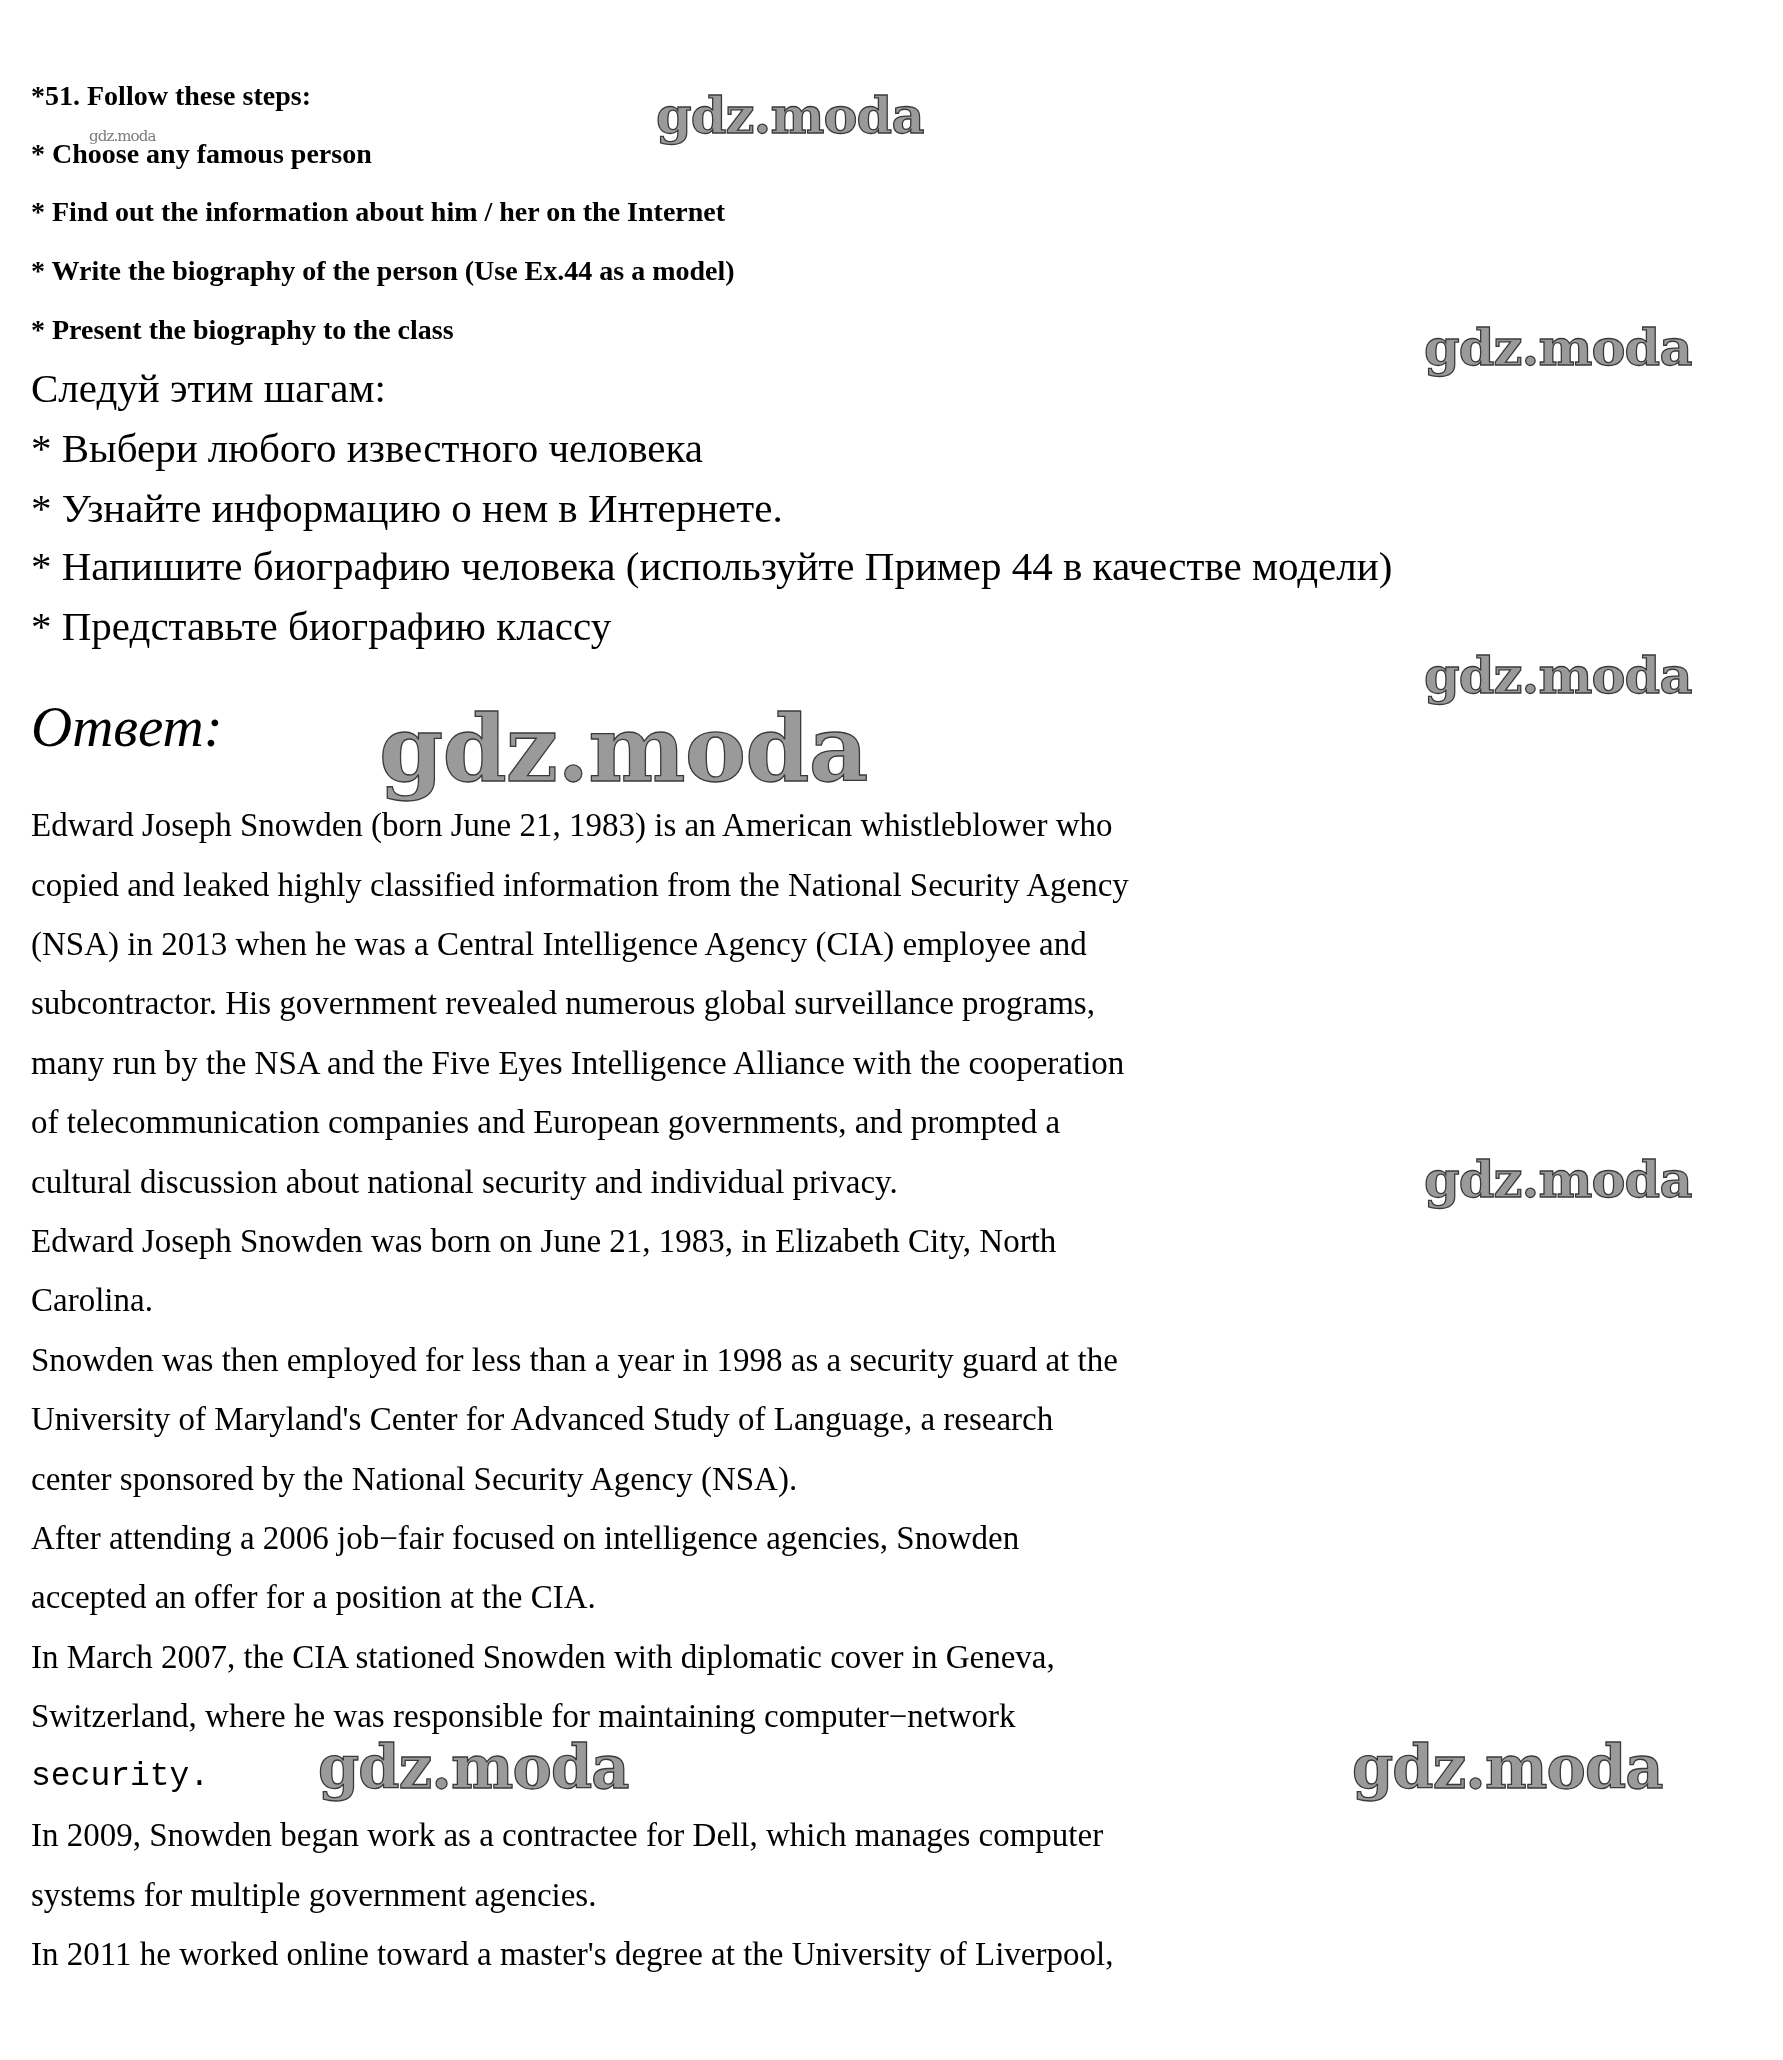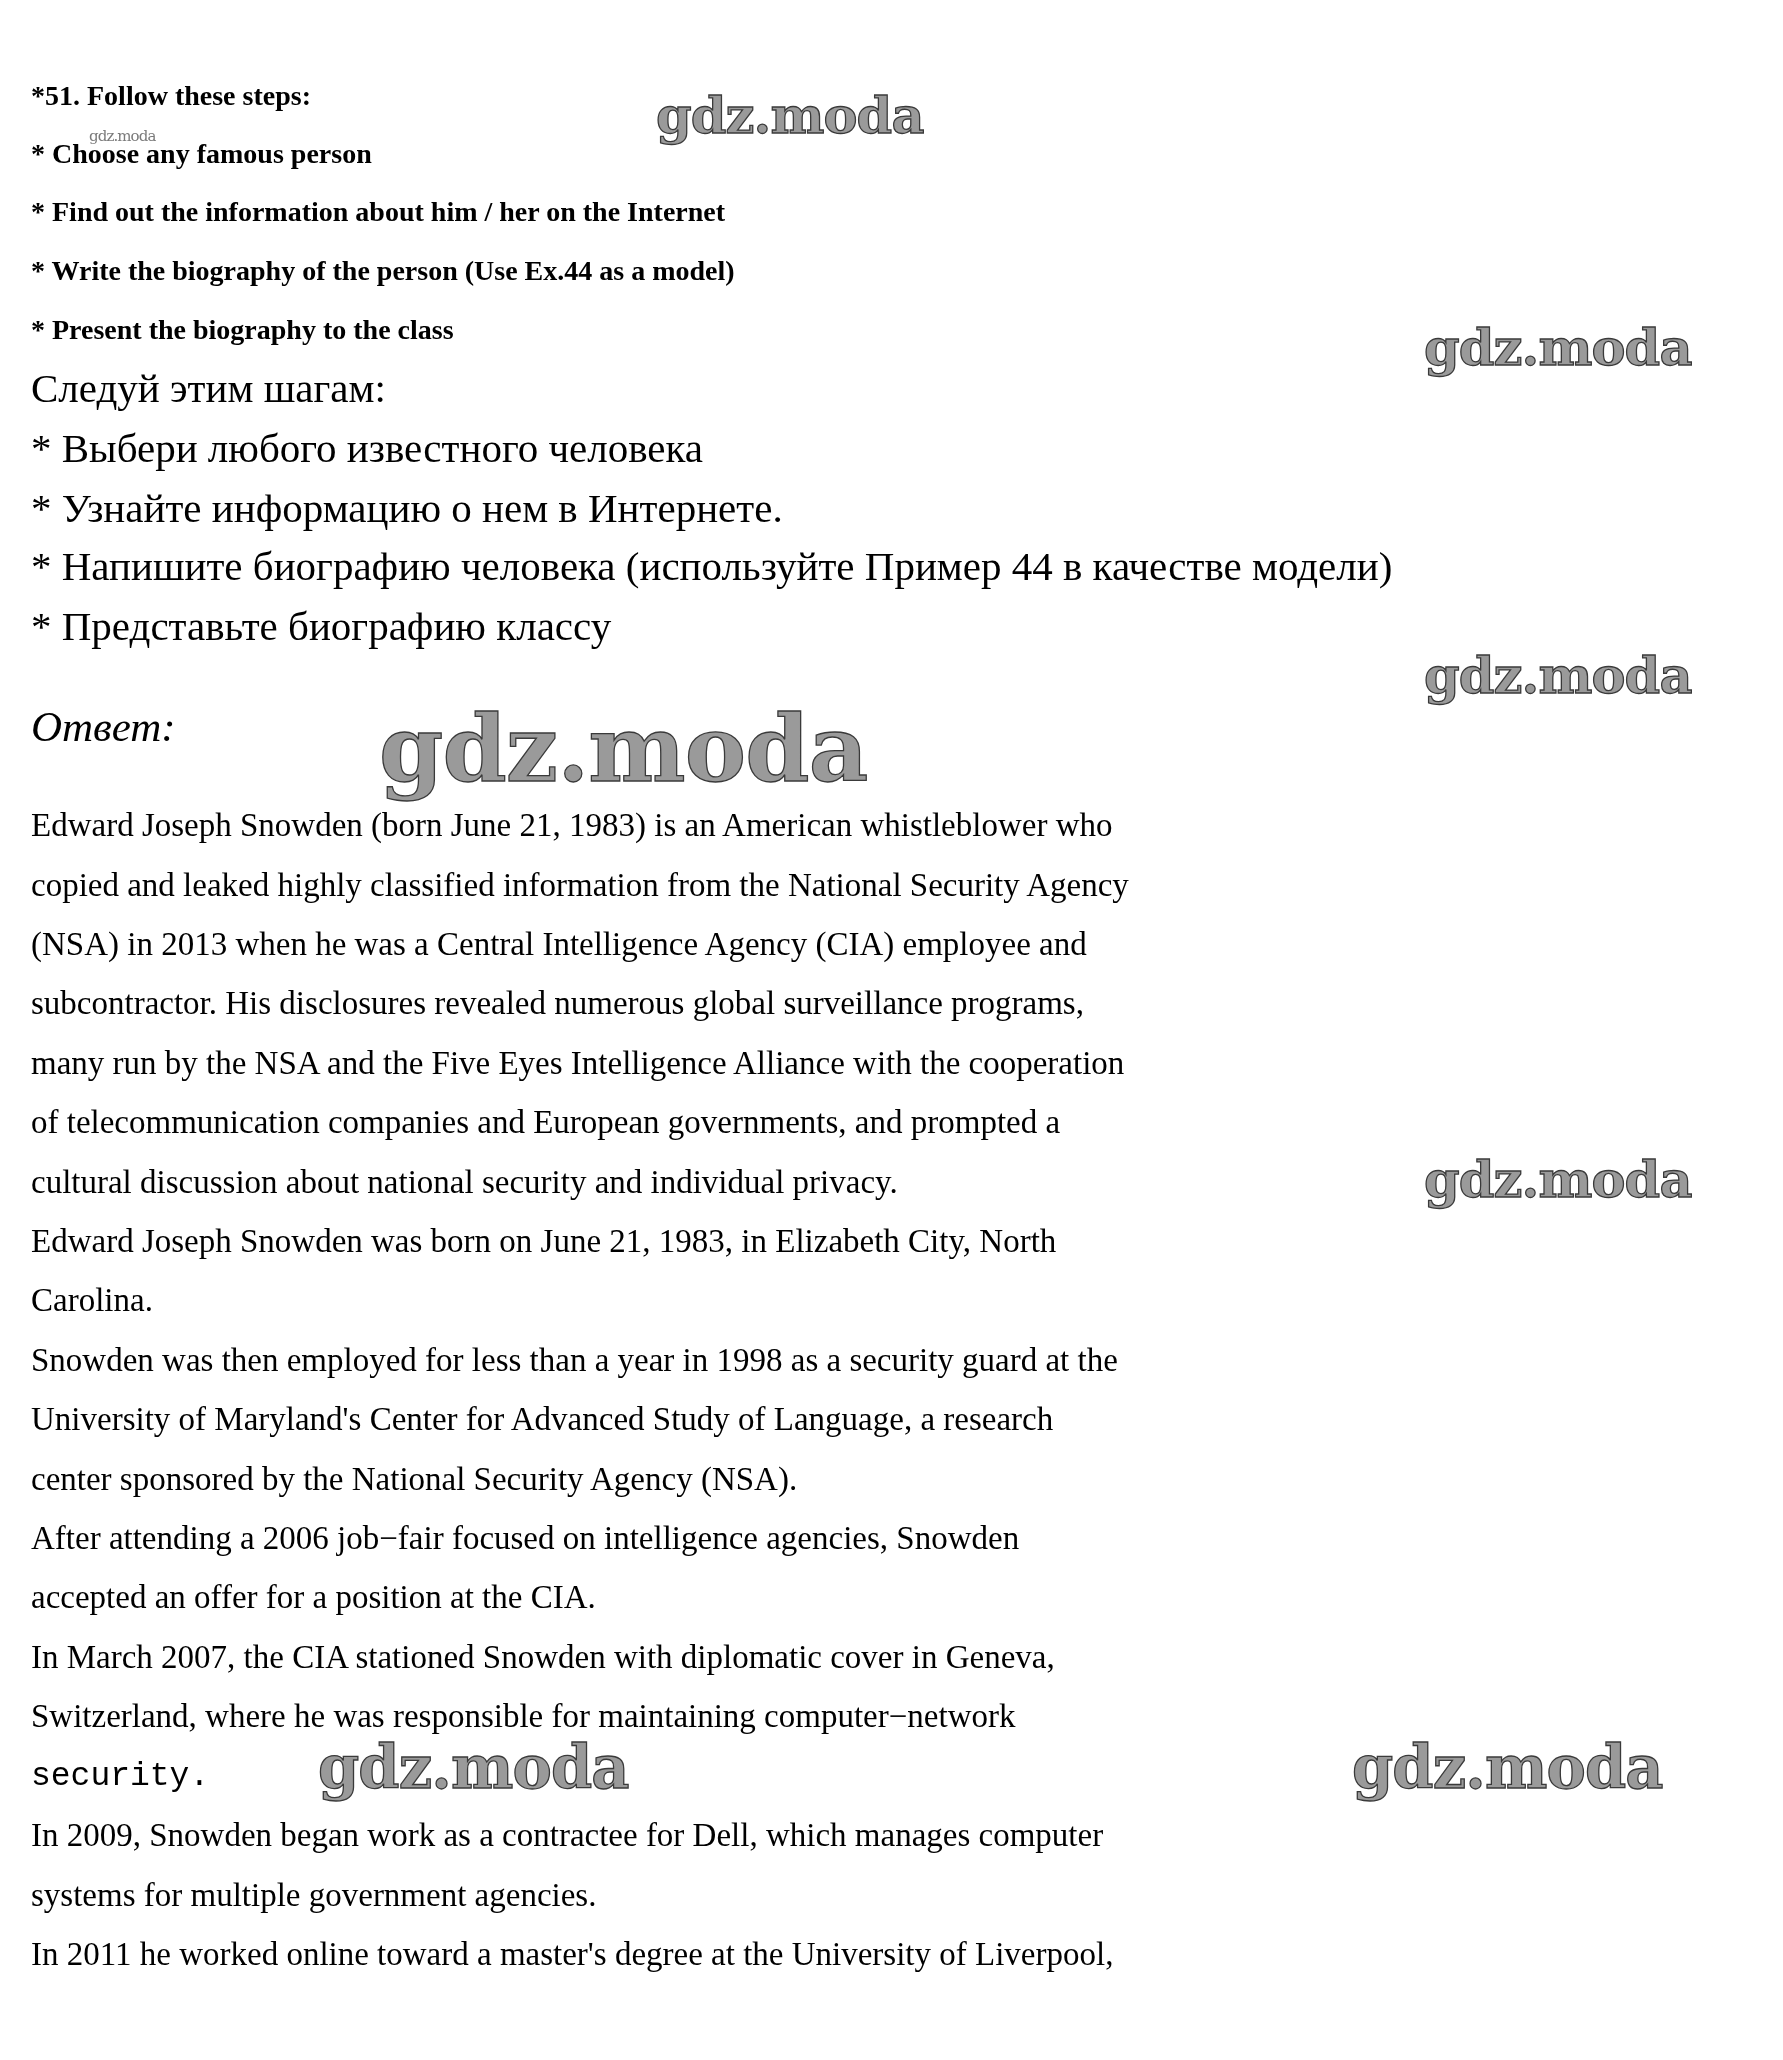--- a/index.html
+++ b/index.html
@@ -4,21 +4,21 @@
 <style>
   html, body { margin: 0; padding: 0; background: #ffffff; }
   body { width: 1783px; height: 2061px; position: relative; overflow: hidden; color: #000; }
   .line {
     position: absolute; left: 31px; white-space: nowrap;
     font-family: "Liberation Serif", "DejaVu Serif", serif;
     transform-origin: 0 50%;
   }
   .heading { font-weight: bold; font-size: 28px; line-height: 59px; margin-top: 40px; }
   .ru { font-size: 41px; line-height: 59px; }
-  .answer-label { font-style: italic; font-size: 43px; line-height: 59px; }
+  .answer-label { font-style: italic; font-size: 57px; line-height: 59px; }
   .body-line { font-size: 33px; line-height: 59px; }
   .wm {
     position: absolute; white-space: nowrap;
     font-family: "DejaVu Serif", "Liberation Serif", serif;
     font-weight: bold; color: #9a9a9a;
     -webkit-text-stroke: 1.3px #3a3a3a;
     background-image: repeating-linear-gradient(0deg, rgba(255,255,255,0.0) 0 1.8px, rgba(255,255,255,0.35) 1.8px 2.7px);
     letter-spacing: -0.9px;
   }
   .wm-sm { font-size: 51px; line-height: 53px; }
@@ -39,21 +39,21 @@
 <div class="line ru" style="top:479px;">* Узнайте информацию о нем в Интернете.</div>
 <div class="line ru" style="top:537px;">* Напишите биографию человека (используйте Пример 44 в качестве модели)</div>
 <div class="line ru" style="top:597px;">* Представьте биографию классу</div>
 
 <div class="line answer-label" style="top:697px;">Ответ:</div>
 
 <div>
   <div class="line body-line" style="top:796px;">Edward Joseph Snowden (born June 21, 1983) is an American whistleblower who</div>
   <div class="line body-line" style="top:856px;">copied and leaked highly classified information from the National Security Agency</div>
   <div class="line body-line" style="top:915px;">(NSA) in 2013 when he was a Central Intelligence Agency (CIA) employee and</div>
-  <div class="line body-line" style="top:974px;">subcontractor. His disclosures revealed numerous global surveillance programs,</div>
+  <div class="line body-line" style="top:974px;">subcontractor. His government revealed numerous global surveillance programs,</div>
   <div class="line body-line" style="top:1034px;">many run by the NSA and the Five Eyes Intelligence Alliance with the cooperation</div>
   <div class="line body-line" style="top:1093px;">of telecommunication companies and European governments, and prompted a</div>
   <div class="line body-line" style="top:1153px;">cultural discussion about national security and individual privacy.</div>
   <div class="line body-line" style="top:1212px;">Edward Joseph Snowden was born on June 21, 1983, in Elizabeth City, North</div>
   <div class="line body-line" style="top:1271px;">Carolina.</div>
   <div class="line body-line" style="top:1331px;">Snowden was then employed for less than a year in 1998 as a security guard at the</div>
   <div class="line body-line" style="top:1390px;">University of Maryland's Center for Advanced Study of Language, a research</div>
   <div class="line body-line" style="top:1450px;">center sponsored by the National Security Agency (NSA).</div>
   <div class="line body-line" style="top:1509px;">After attending a 2006 job−fair focused on intelligence agencies, Snowden</div>
   <div class="line body-line" style="top:1568px;">accepted an offer for a position at the CIA.</div>

